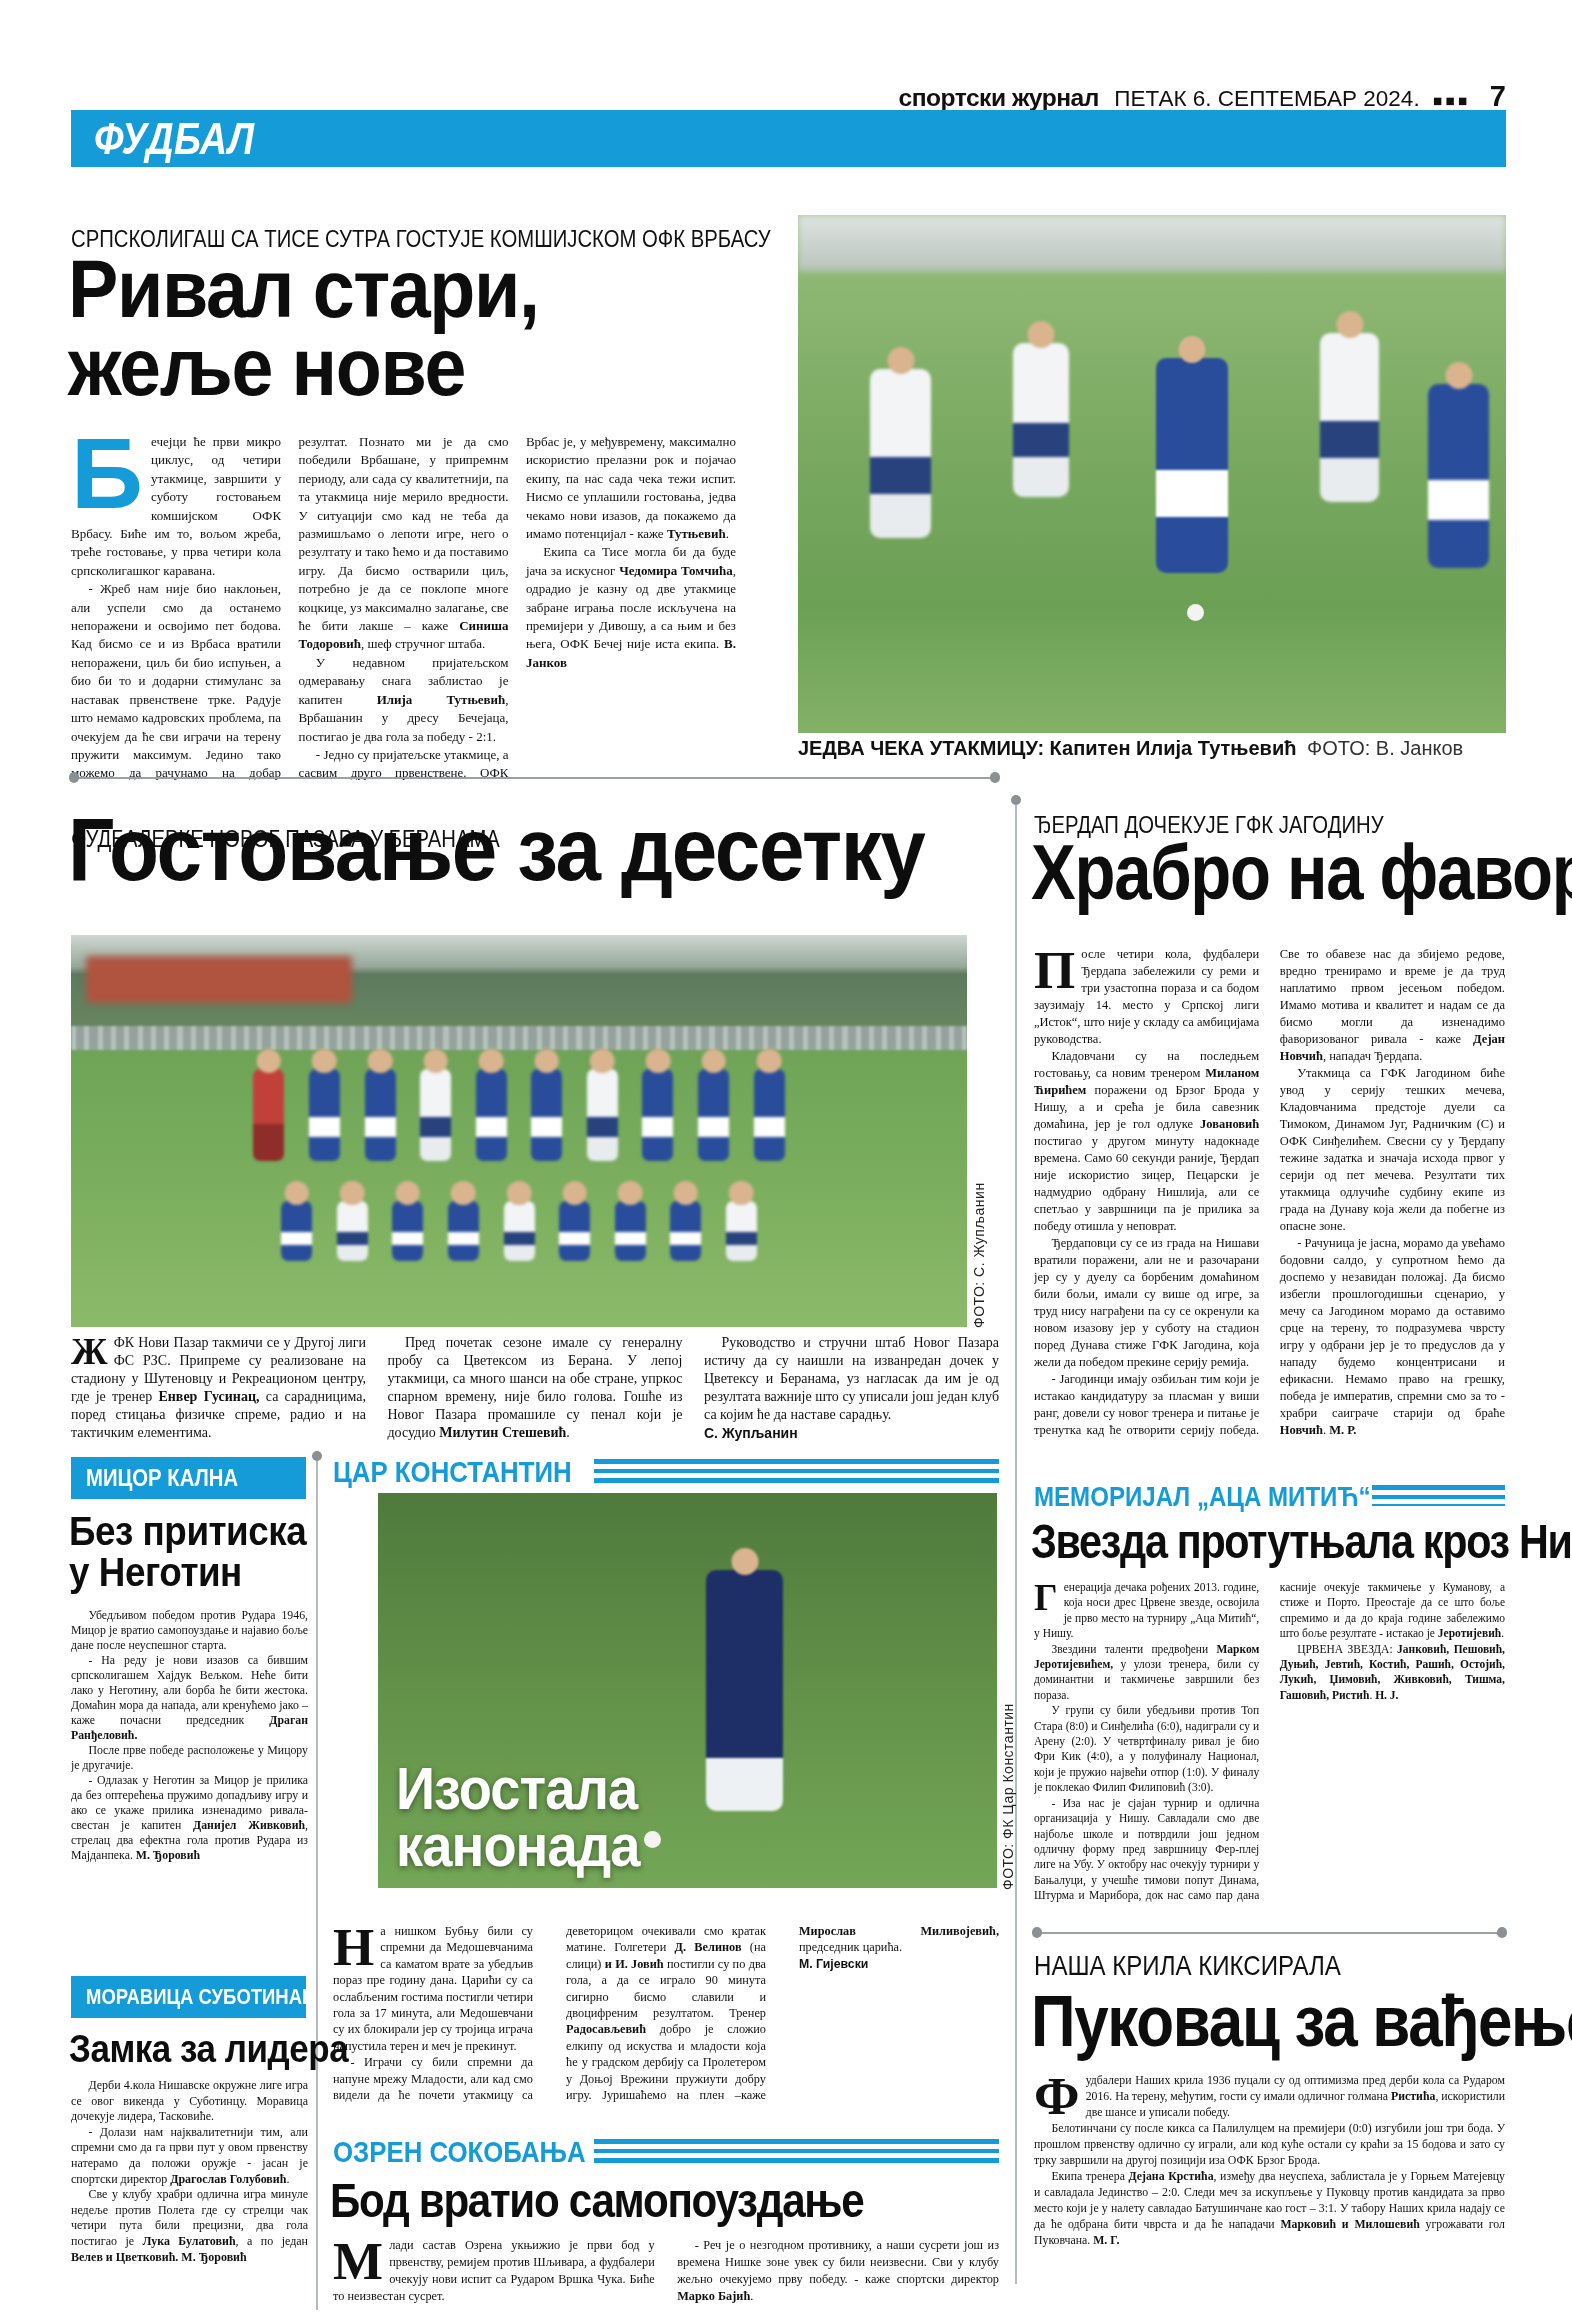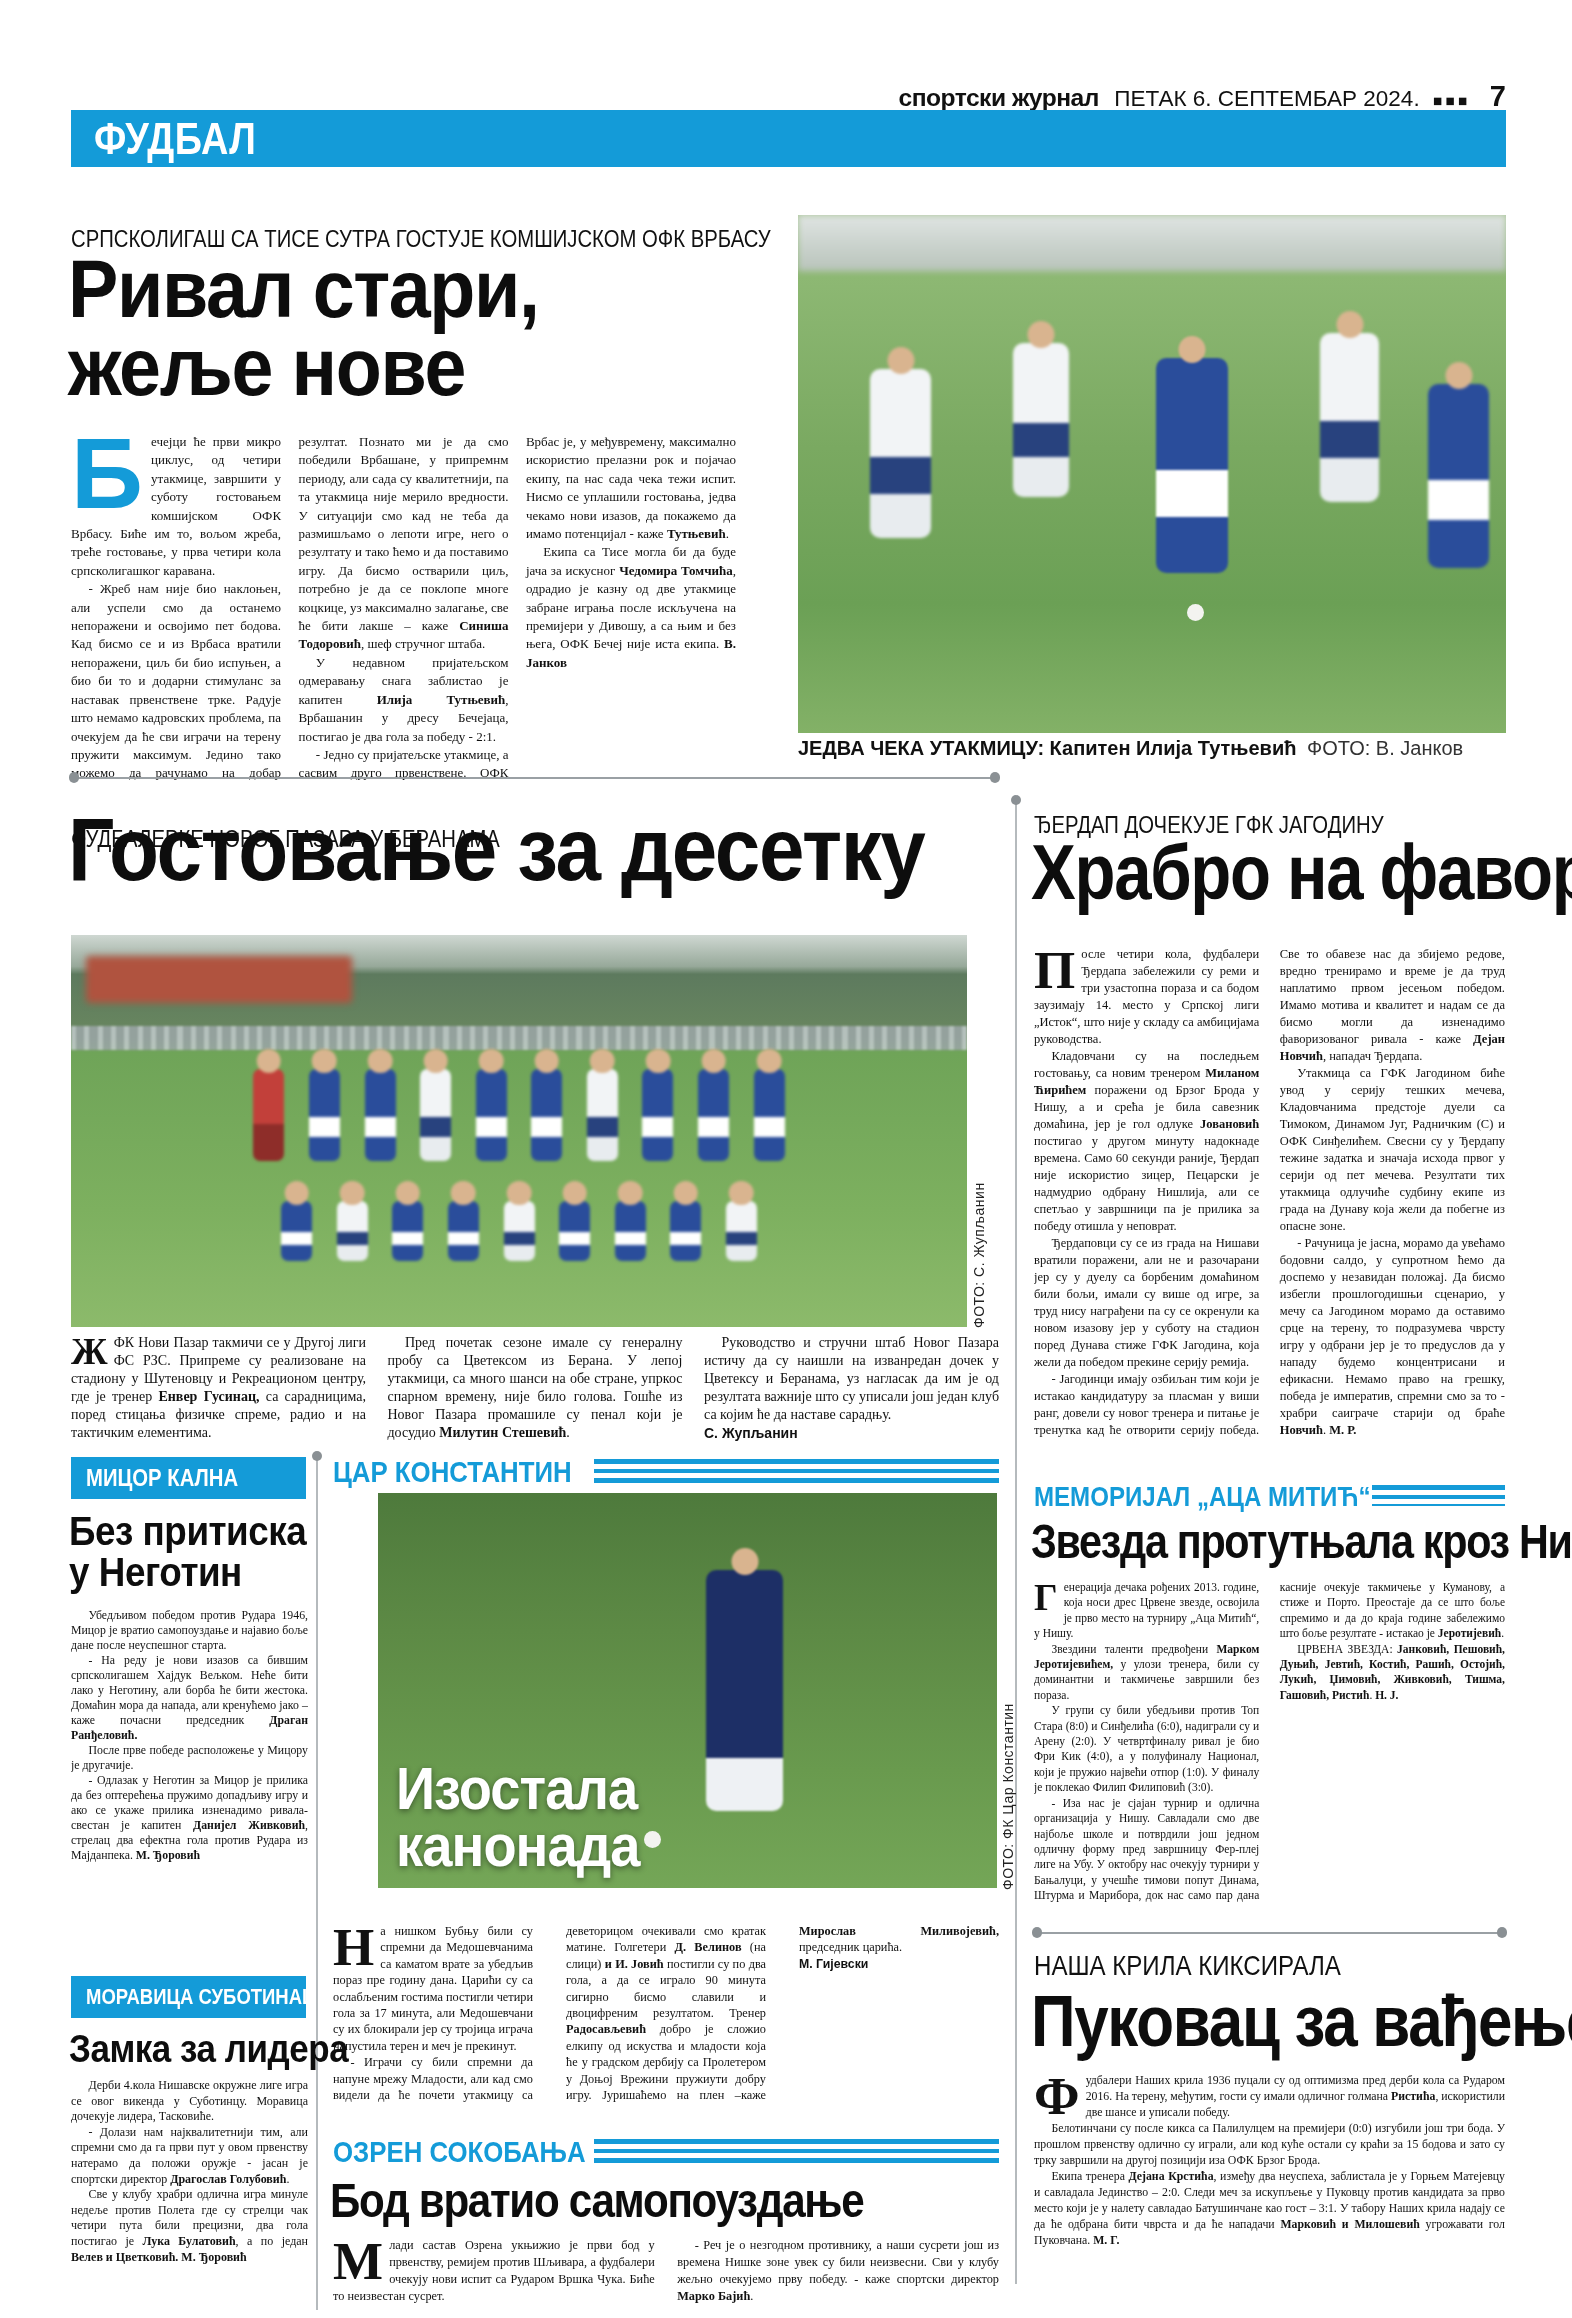--- a/index.html
+++ b/index.html
@@ -6,21 +6,21 @@
   #page{position:relative;width:1573px;height:2319px;background:#ffffff;overflow:hidden;
         font-family:"Liberation Serif",serif;color:#111;}
   .abs{position:absolute;}
   
   .hdr{font-family:"Liberation Sans",sans-serif;font-size:22.5px;color:#111;white-space:nowrap;text-align:right;}
   .hdr .brand{font-weight:bold;font-size:24.6px;letter-spacing:-0.5px;}
   .hdr .squares{font-size:15.4px;letter-spacing:3.1px;margin-left:7.2px;}
   .hdr .pgnum{font-weight:bold;font-size:29px;margin-left:13.3px;}
   
   .band{background:#149bd8;color:#fff;font-family:"Liberation Sans",sans-serif;
-        font-weight:bold;font-size:44px;line-height:57px;padding-left:22.5px;letter-spacing:0.5px;}
+        font-weight:bold;font-size:44px;line-height:57px;padding-left:22.5px;letter-spacing:0.5px;font-style:italic;}
   .cond{display:inline-block;transform:scaleX(.86);transform-origin:0 50%;white-space:nowrap;}
   .cond92{display:inline-block;transform:scaleX(.92);transform-origin:0 50%;white-space:nowrap;}
   
   .kicker{font-family:"Liberation Sans",sans-serif;font-size:23.6px;font-weight:400;color:#111;letter-spacing:0;}
   .headline{font-family:"Liberation Sans",sans-serif;font-weight:bold;color:#0d0d0d;letter-spacing:-1.5px;}
   
   .body-txt{text-align:justify;}
   .body-txt p{margin:0;text-indent:17.4px;}
   .body-txt p.nodent{text-indent:0;}
   .body-txt p.sig{text-indent:0;font-family:"Liberation Sans",sans-serif;font-weight:bold;}

